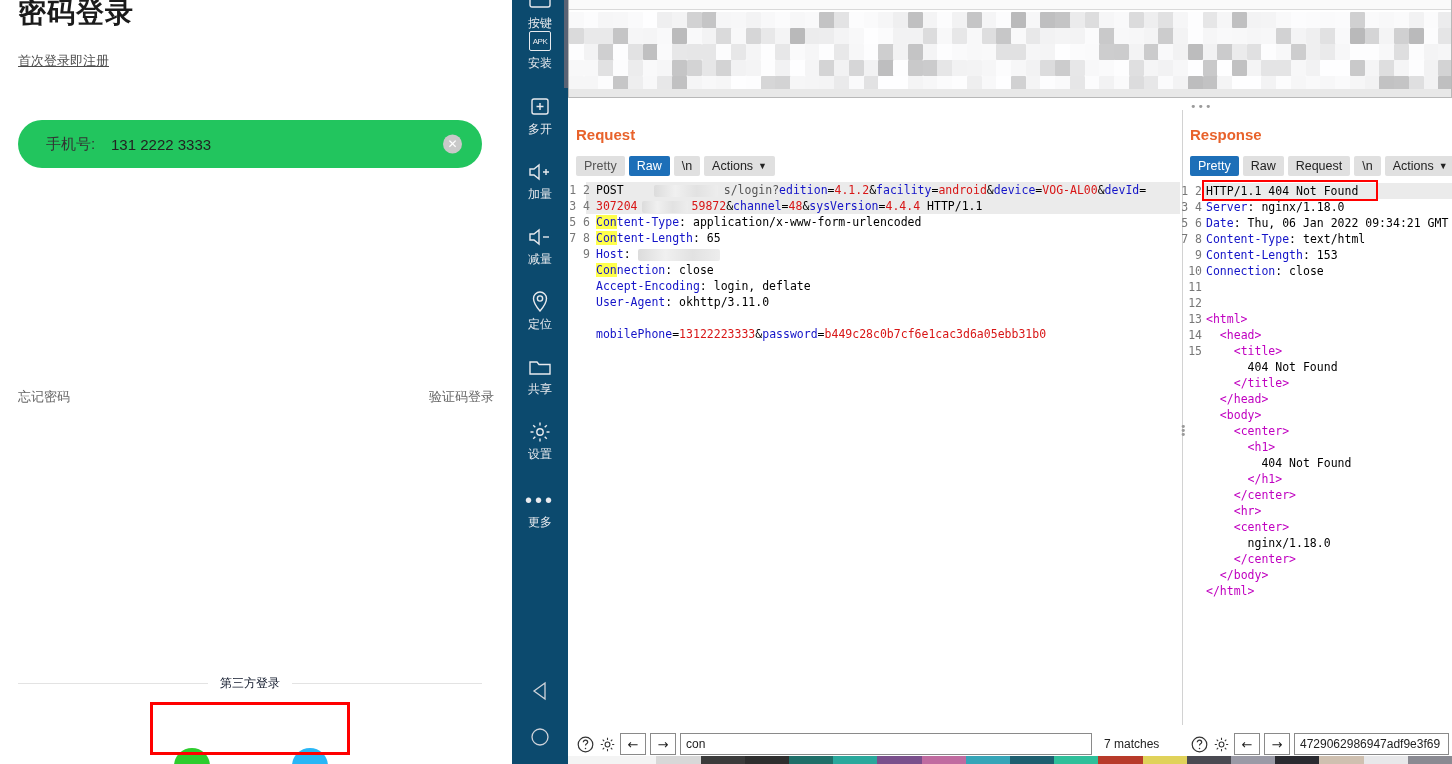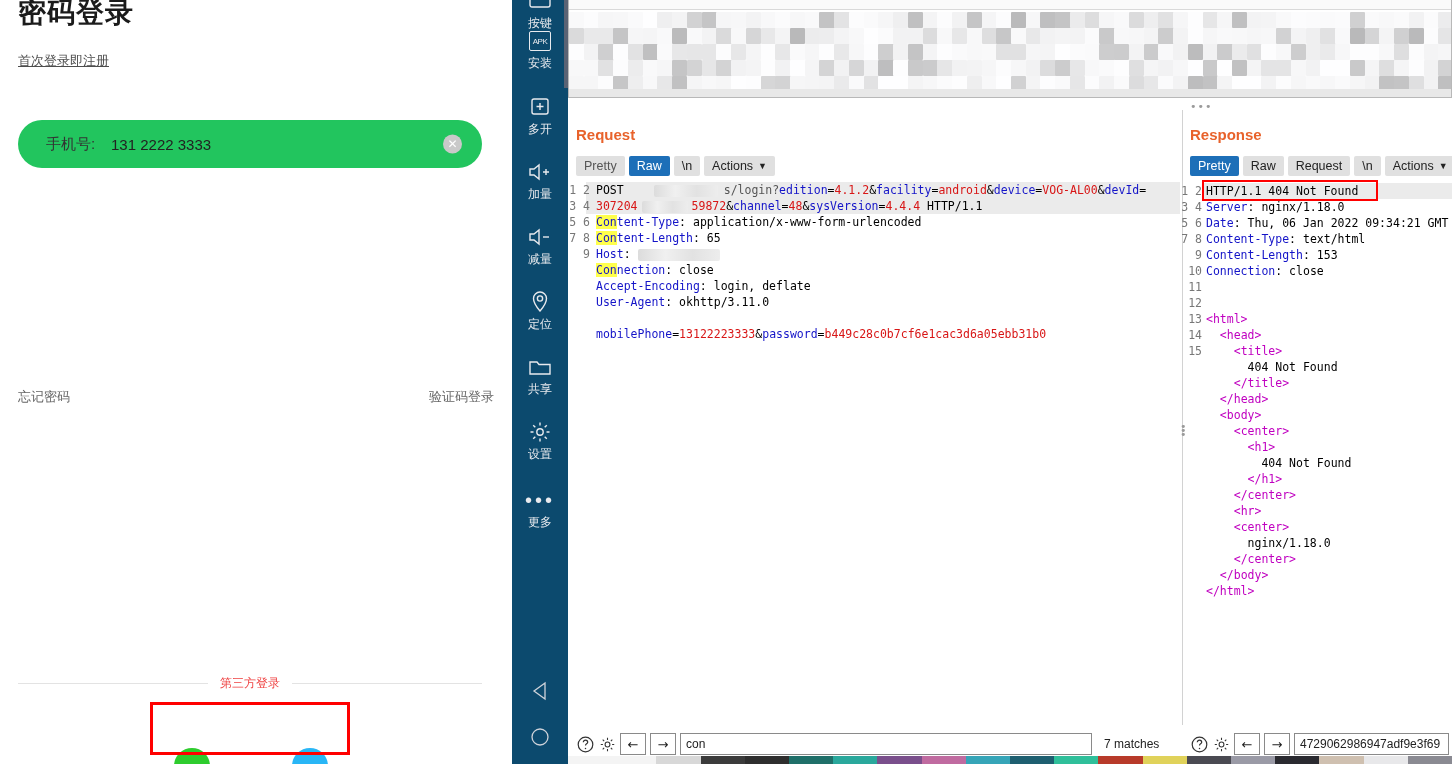--- a/index.html
+++ b/index.html
@@ -68,21 +68,21 @@
   .thirdparty-wrap {
     position: absolute; left: 18px; top: 675px; width: 464px; height: 16px;
   }
   .tp-line {
     position: absolute; top: 8px; height: 1px; background: #e3e3e3;
   }
   .tp-line.l { left: 0; width: 190px; }
   .tp-line.r { right: 0; width: 190px; }
   .tp-text {
     position: absolute; left: 50%; top: 0; transform: translateX(-50%);
-    font-size: 12px; color: #ef4444; background: #fff; padding: 0 8px;
+    font-size: 12px; color: #0f172a; background: #fff; padding: 0 8px;
   }
   .social {
     position: absolute; top: 748px; width: 36px; height: 36px; border-radius: 50%;
   }
   .social.wechat { left: 174px; background: #2ecc2e; }
   .social.qq     { left: 292px; background: #29b6f6; }
   .toast {
     position: absolute; left: 152px; top: 704px; width: 196px; height: 49px;
     background: rgba(95,95,95,0.93); border-radius: 25px;
     color: #ffffff; font-size: 17px;

